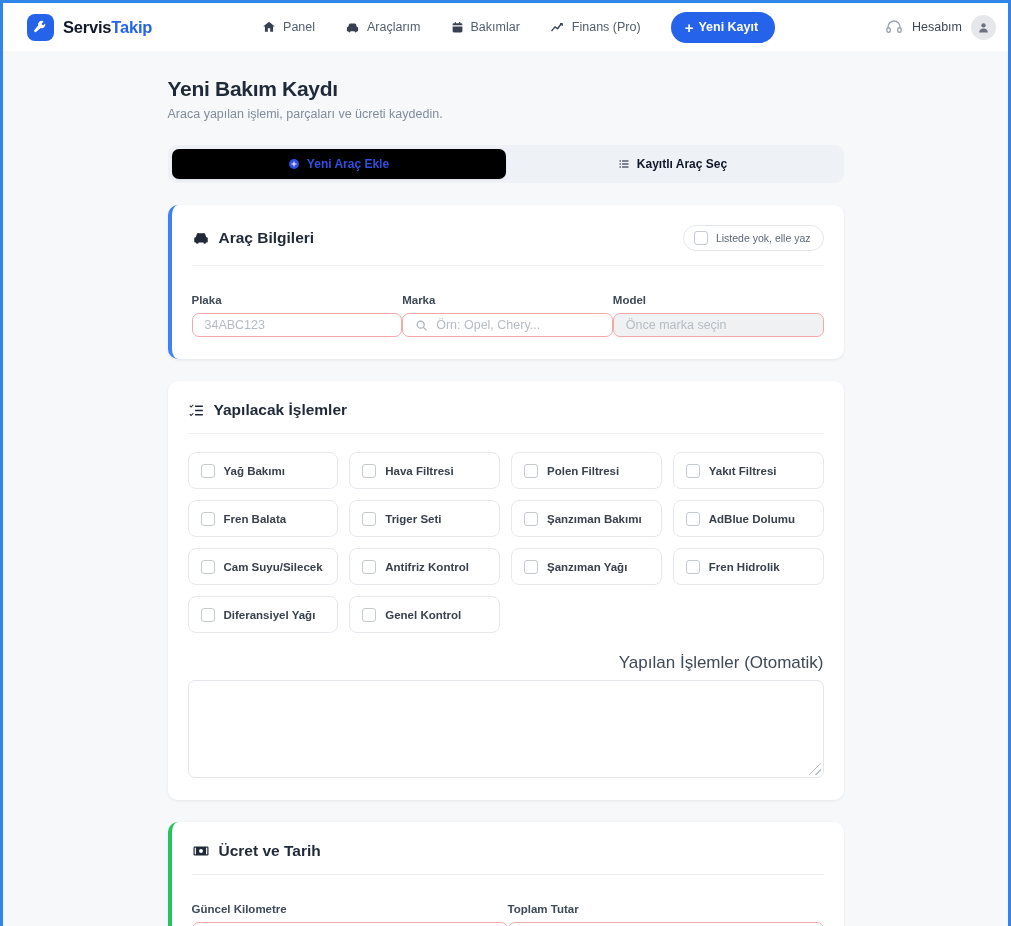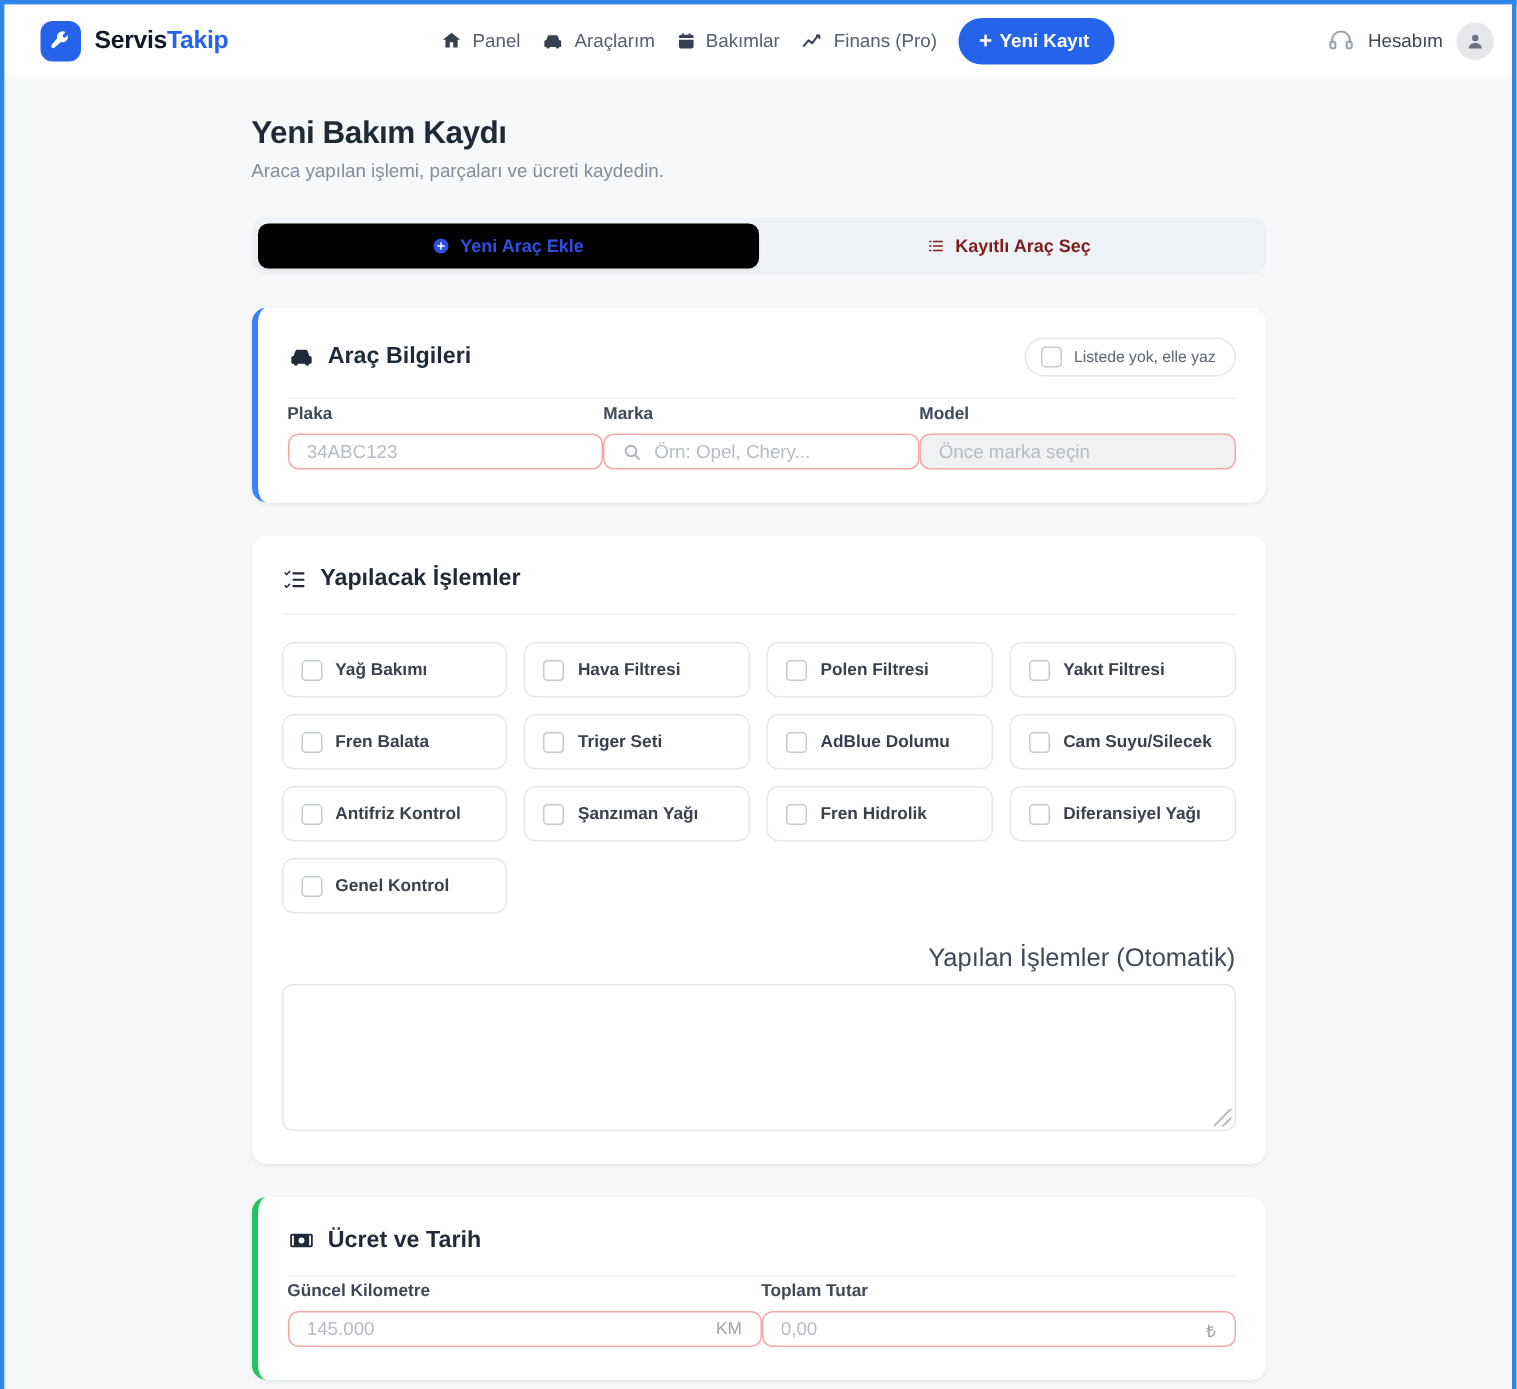--- a/index.html
+++ b/index.html
@@ -49,21 +49,21 @@
     letter-spacing: -0.2px;
     white-space: nowrap;
   }
   .brand-text .accent { color: #2563eb; }
 
   .nav-center {
     flex: 1 1 auto;
     display: flex;
     align-items: center;
     justify-content: center;
-    gap: 14px;
+    gap: 30px;
   }
   .nav-item {
     display: flex;
     align-items: center;
     gap: 7px;
     font-size: 12.5px;
     color: #54606e;
     font-weight: 400;
     white-space: nowrap;
     cursor: pointer;
@@ -142,21 +142,21 @@
     height: 38px;
   }
   .tab {
     flex: 1;
     display: flex;
     align-items: center;
     justify-content: center;
     gap: 7px;
     font-size: 12px;
     font-weight: 700;
-    color: #7f1d1d;
+    color: #0f172a;
     border-radius: 7px;
     cursor: pointer;
   }
   .tab.active {
     background: #000000;
     color: #2f4fe0;
     box-shadow: 0 1px 2px rgba(16,24,40,0.08);
   }
   .tab .ico { display: flex; }
 
@@ -210,21 +210,21 @@
     border-radius: 3px;
     background: #fff;
     flex: 0 0 auto;
     display: inline-block;
   }
 
   
   .field-row {
     display: flex;
     gap: 0;
-    margin-top: 4px;
+    margin-top: 28px;
   }
   .field { flex: 1; min-width: 0; }
   .field-label {
     font-size: 11.5px;
     font-weight: 700;
     color: #3f4a57;
     margin-bottom: 7px;
   }
   .input {
     height: 24px;
@@ -477,20 +477,24 @@
         <div class="check-item">
             <span class="box"></span>
             <span>Fren Balata</span>
           </div>
         <div class="check-item">
             <span class="box"></span>
             <span>Triger Seti</span>
           </div>
         <div class="check-item">
             <span class="box"></span>
+            <span>Şanzıman Bakımı</span>
+          </div>
+        <div class="check-item">
+            <span class="box"></span>
             <span>AdBlue Dolumu</span>
           </div>
         <div class="check-item">
             <span class="box"></span>
             <span>Cam Suyu/Silecek</span>
           </div>
         <div class="check-item">
             <span class="box"></span>
             <span>Antifriz Kontrol</span>
           </div>

